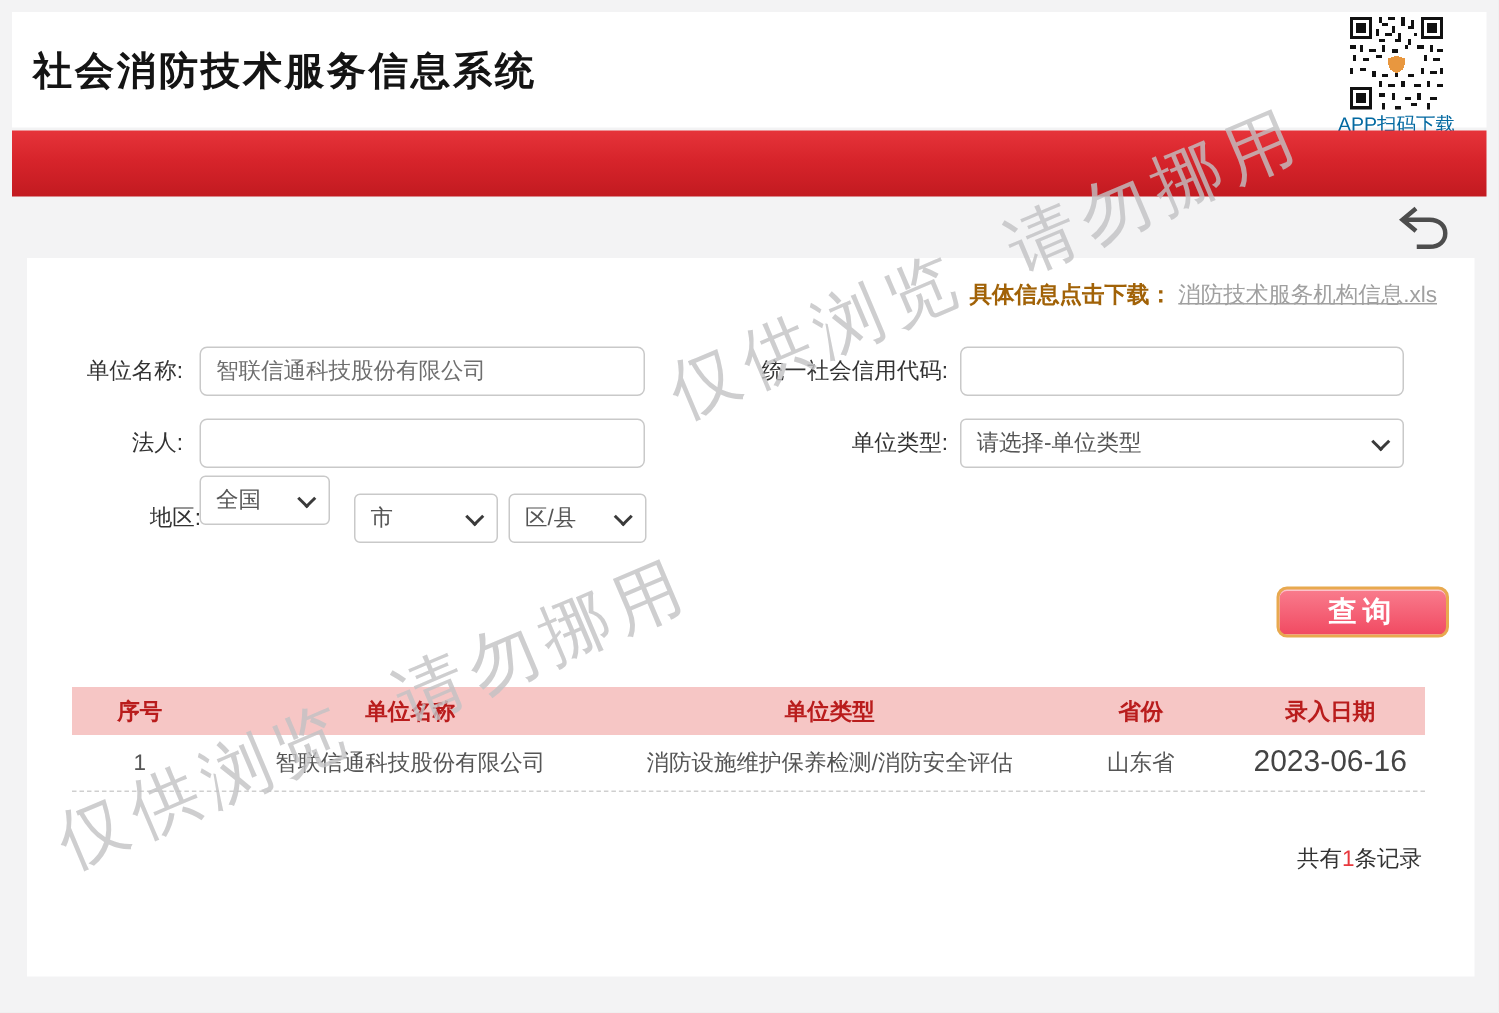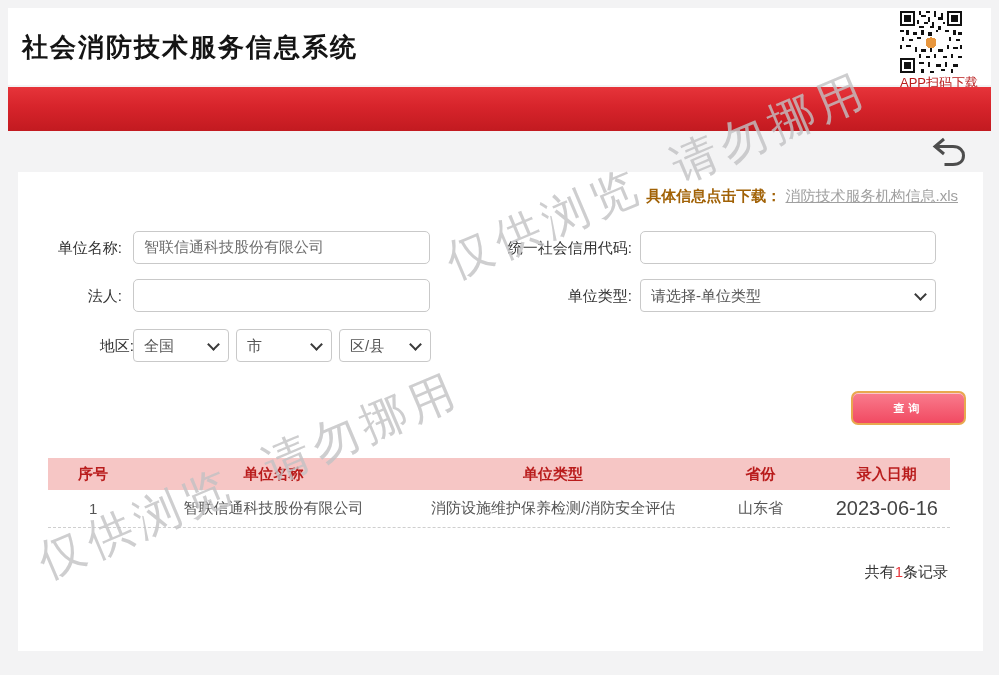--- a/index.html
+++ b/index.html
@@ -6,22 +6,22 @@
   html,body { background:#e9e9ea; }
   body { font-family:"Liberation Sans","DejaVu Sans",sans-serif; }
   .page { position:relative; width:999px; height:675px; background:#f3f3f4; overflow:hidden; margin:0 auto;padding-left:20px; }
 
   
   .header-card { position:absolute; left:8px; top:8px; width:983px; height:77px; background:#ffffff; }
   .page-title { position:absolute; left:14px; top:22px; font-family:"Liberation Serif","DejaVu Serif",serif;
                 font-size:26px; font-weight:bold; color:#141414; letter-spacing:2px; }
   .qr-box { position:absolute; right:29px; top:3px; width:62px; height:62px; }
   .qr-box svg { width:100%; height:100%; display:block; }
-  .qr-caption { position:absolute; right:10px; top:66px; width:84px; text-align:center;
-                font-size:13px; color:#b91c1c; }
+  .qr-caption { position:absolute; right:18px; top:66px; width:84px; text-align:center;
+                font-size:13px; color:#0369a1; }
 
   
   .banner { position:absolute; left:8px; top:87px; width:983px; height:44px;
             background:linear-gradient(180deg,#e6343a 0%,#d7242b 45%,#c21a20 100%); }
 
   
   .back-btn { position:absolute; right:31px; top:135px; width:38px; height:35px; cursor:pointer; }
   .back-btn svg { width:100%; height:100%; display:block; }
 
   
@@ -41,21 +41,21 @@
                -webkit-appearance:none; -moz-appearance:none; appearance:none; outline:none;
                font-family:inherit; }
   .select-wrap::after { content:""; position:absolute; right:11px; top:11px; width:7px; height:7px;
                border-right:2px solid #3a3a3a; border-bottom:2px solid #3a3a3a;
                transform:rotate(45deg); pointer-events:none; }
 
   .search-btn { position:absolute; left:833px; top:219px; width:115px; height:34px;
                 border:2px solid #e8a94f; border-radius:7px;
                 background:linear-gradient(180deg,#f97c8d 0%,#f14a62 100%);
                 box-shadow:inset 0 1px 0 rgba(255,255,255,.55);
-                color:#fff; font-weight:bold; font-size:11px; letter-spacing:4px;
+                color:#fff; font-weight:bold; font-size:19px; letter-spacing:4px;
                 cursor:pointer; font-family:inherit; }
 
   
   .tbl { position:absolute; left:30px; top:286px; width:902px; }
   .tbl-head { display:flex; height:32px; background:#f6c6c5; align-items:center; }
   .tbl-row  { display:flex; height:38px; align-items:center; border-bottom:1px dashed #cfcfcf; }
   .th { font-size:15px; font-weight:bold; color:#b91c1c; text-align:center; }
   .td { font-size:15px; color:#555; text-align:center; }
   .c0 { width:10%; } .c1 { width:30%; } .c2 { width:32%; } .c3 { width:14%; } .c4 { width:14%; }
   .td.c4 { color:#444; font-size:20px; }
@@ -179,21 +179,21 @@
 
     <div class="fld-label" style="left:464px; top:107px; width:150px;">单位类型:</div>
     <div class="select-wrap" style="left:622px; top:107px; width:296px;">
       <select>
         <option>请选择-单位类型</option>
       </select>
       <span></span>
     </div>
 
     <div class="fld-label" style="left:12px; top:157px; width:104px;">地区:</div>
-    <div class="select-wrap" style="left:115px; top:157px; width:96px;">
+    <div class="select-wrap" style="left:115px; top:145px; width:87px;">
       <select>
         <option>全国</option>
       </select>
       <span></span>
     </div>
     <div class="select-wrap" style="left:218px; top:157px; width:96px;">
       <select>
         <option>市</option>
       </select>
       <span></span>

